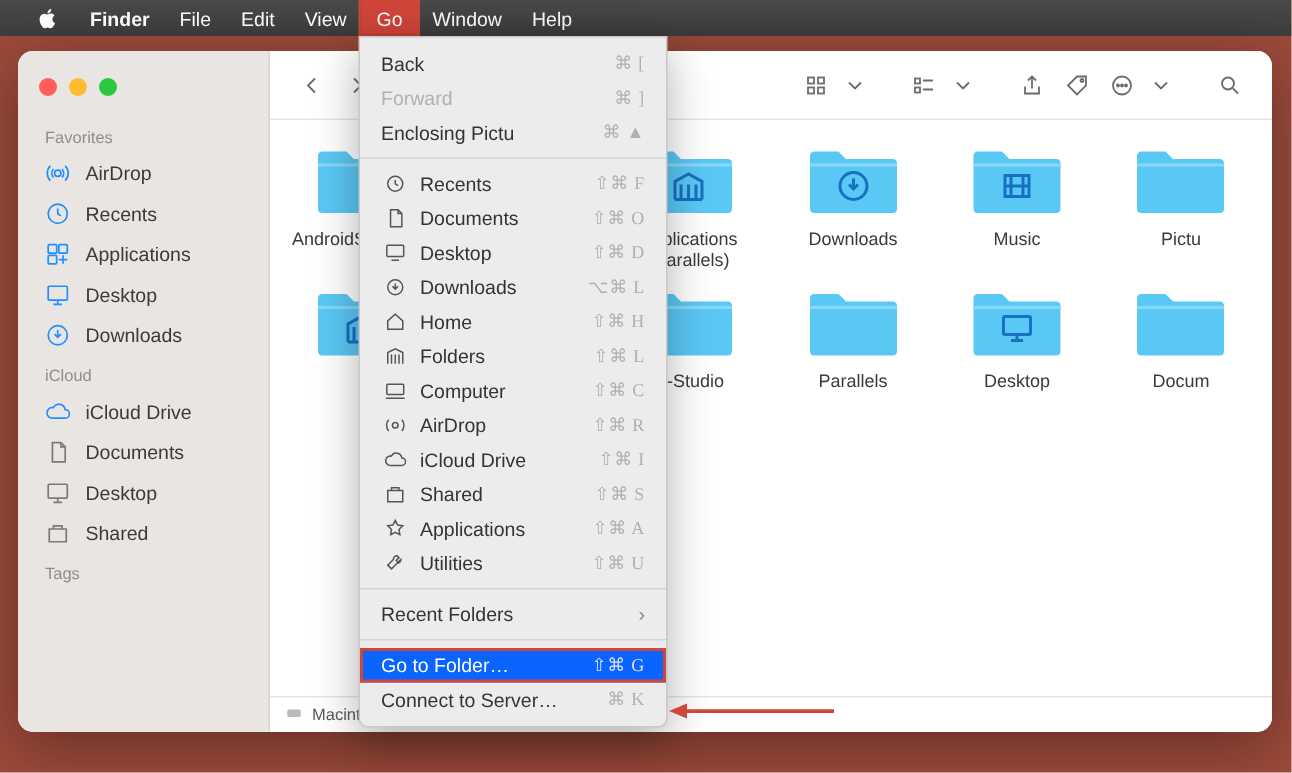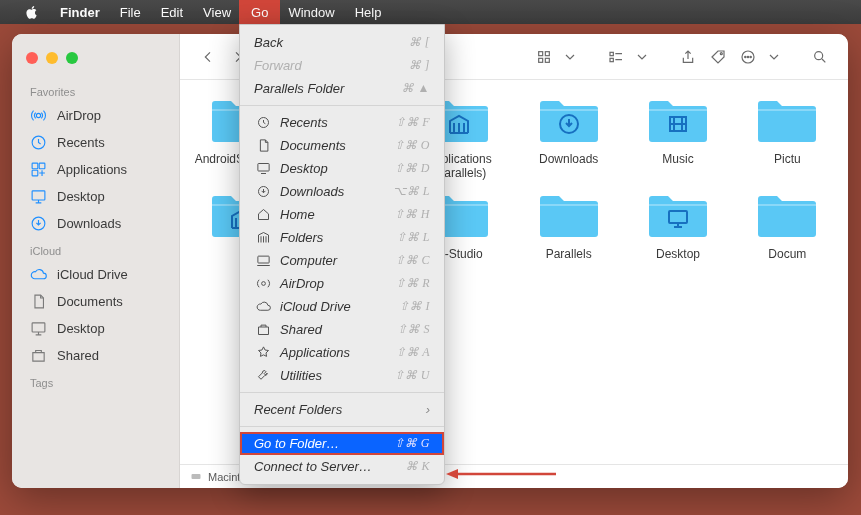--- a/index.html
+++ b/index.html
@@ -42,21 +42,21 @@
 .item .glyph svg{stroke:#1770c0;fill:none;width:24px;height:24px;stroke-width:2;margin-top:8px;}
 .item .label{line-height:1.2;max-width:92px;}
 
 .pathbar{height:24px;border-top:1px solid #e5e5e5;display:flex;align-items:center;padding:0 10px;font-size:11px;color:#5a5a5a;gap:6px;}
 .pathbar svg{width:12px;height:12px;stroke:#888;fill:none;}
 .pathbar .sep{color:#aaa;}
 .pathbar .pf svg{width:14px;height:14px;fill:#6fbef5;stroke:none;}
 .pathbar .hd svg{fill:#bbb;stroke:none;}
 
 
-.go-menu { position:absolute; left:239px; top:24px; width:206px; background:#ececec; border:1px solid #c8c8c8; border-radius:0 0 6px 6px; box-shadow:0 10px 30px rgba(0,0,0,.3); padding:6px 0; z-index:50;font-style:italic; }
+.go-menu { position:absolute; left:239px; top:24px; width:206px; background:#ececec; border:1px solid #c8c8c8; border-radius:0 0 6px 6px; box-shadow:0 10px 30px rgba(0,0,0,.3); padding:6px 0; z-index:50; }
 .gm-row { display:flex; align-items:center; padding:4px 14px; font-size:13px; color:#333; position:relative; }
 .gm-row.disabled{color:#b0b0b0;}
 .gm-row .ic{width:18px;margin-right:8px;display:flex;align-items:center;justify-content:center;}
 .gm-row .ic svg{width:15px;height:15px;stroke:#555;fill:none;stroke-width:1.6;}
 .gm-row .sc{margin-left:auto;font-size:12px;color:#b0b0b0;letter-spacing:.5px;font-family:-apple-system;}
 .gm-row.highlight{background:#0a64ff;color:#fff;}
 .gm-row.highlight .sc{color:#e0e0ff;}
 .gm-row.boxed{outline:2px solid #d1463a; outline-offset:-2px;gap:48px;}
 .gm-row .chev{margin-left:auto;color:#888;}
 .gm-sep{height:1px;background:#d4d4d4;margin:5px 0;}
@@ -378,21 +378,21 @@
   <div id="gm-top">
       <div class="gm-row">
         <span>Back</span>
         <span class="sc">⌘ [</span>
       </div>
       <div class="gm-row disabled">
         <span>Forward</span>
         <span class="sc">⌘ ]</span>
       </div>
       <div class="gm-row">
-        <span>Parallels Folder</span>
+        <span>Enclosing Pictu</span>
         <span class="sc">⌘ ▲</span>
       </div>
     </div>
   <div class="gm-sep"></div>
   <div id="gm-places">
       <div class="gm-row">
         <span class="ic">
           <svg viewBox="0 0 24 24">
             <circle cx="12" cy="12" r="8"></circle>
             <path d="M12 8v4l3 2"></path>

